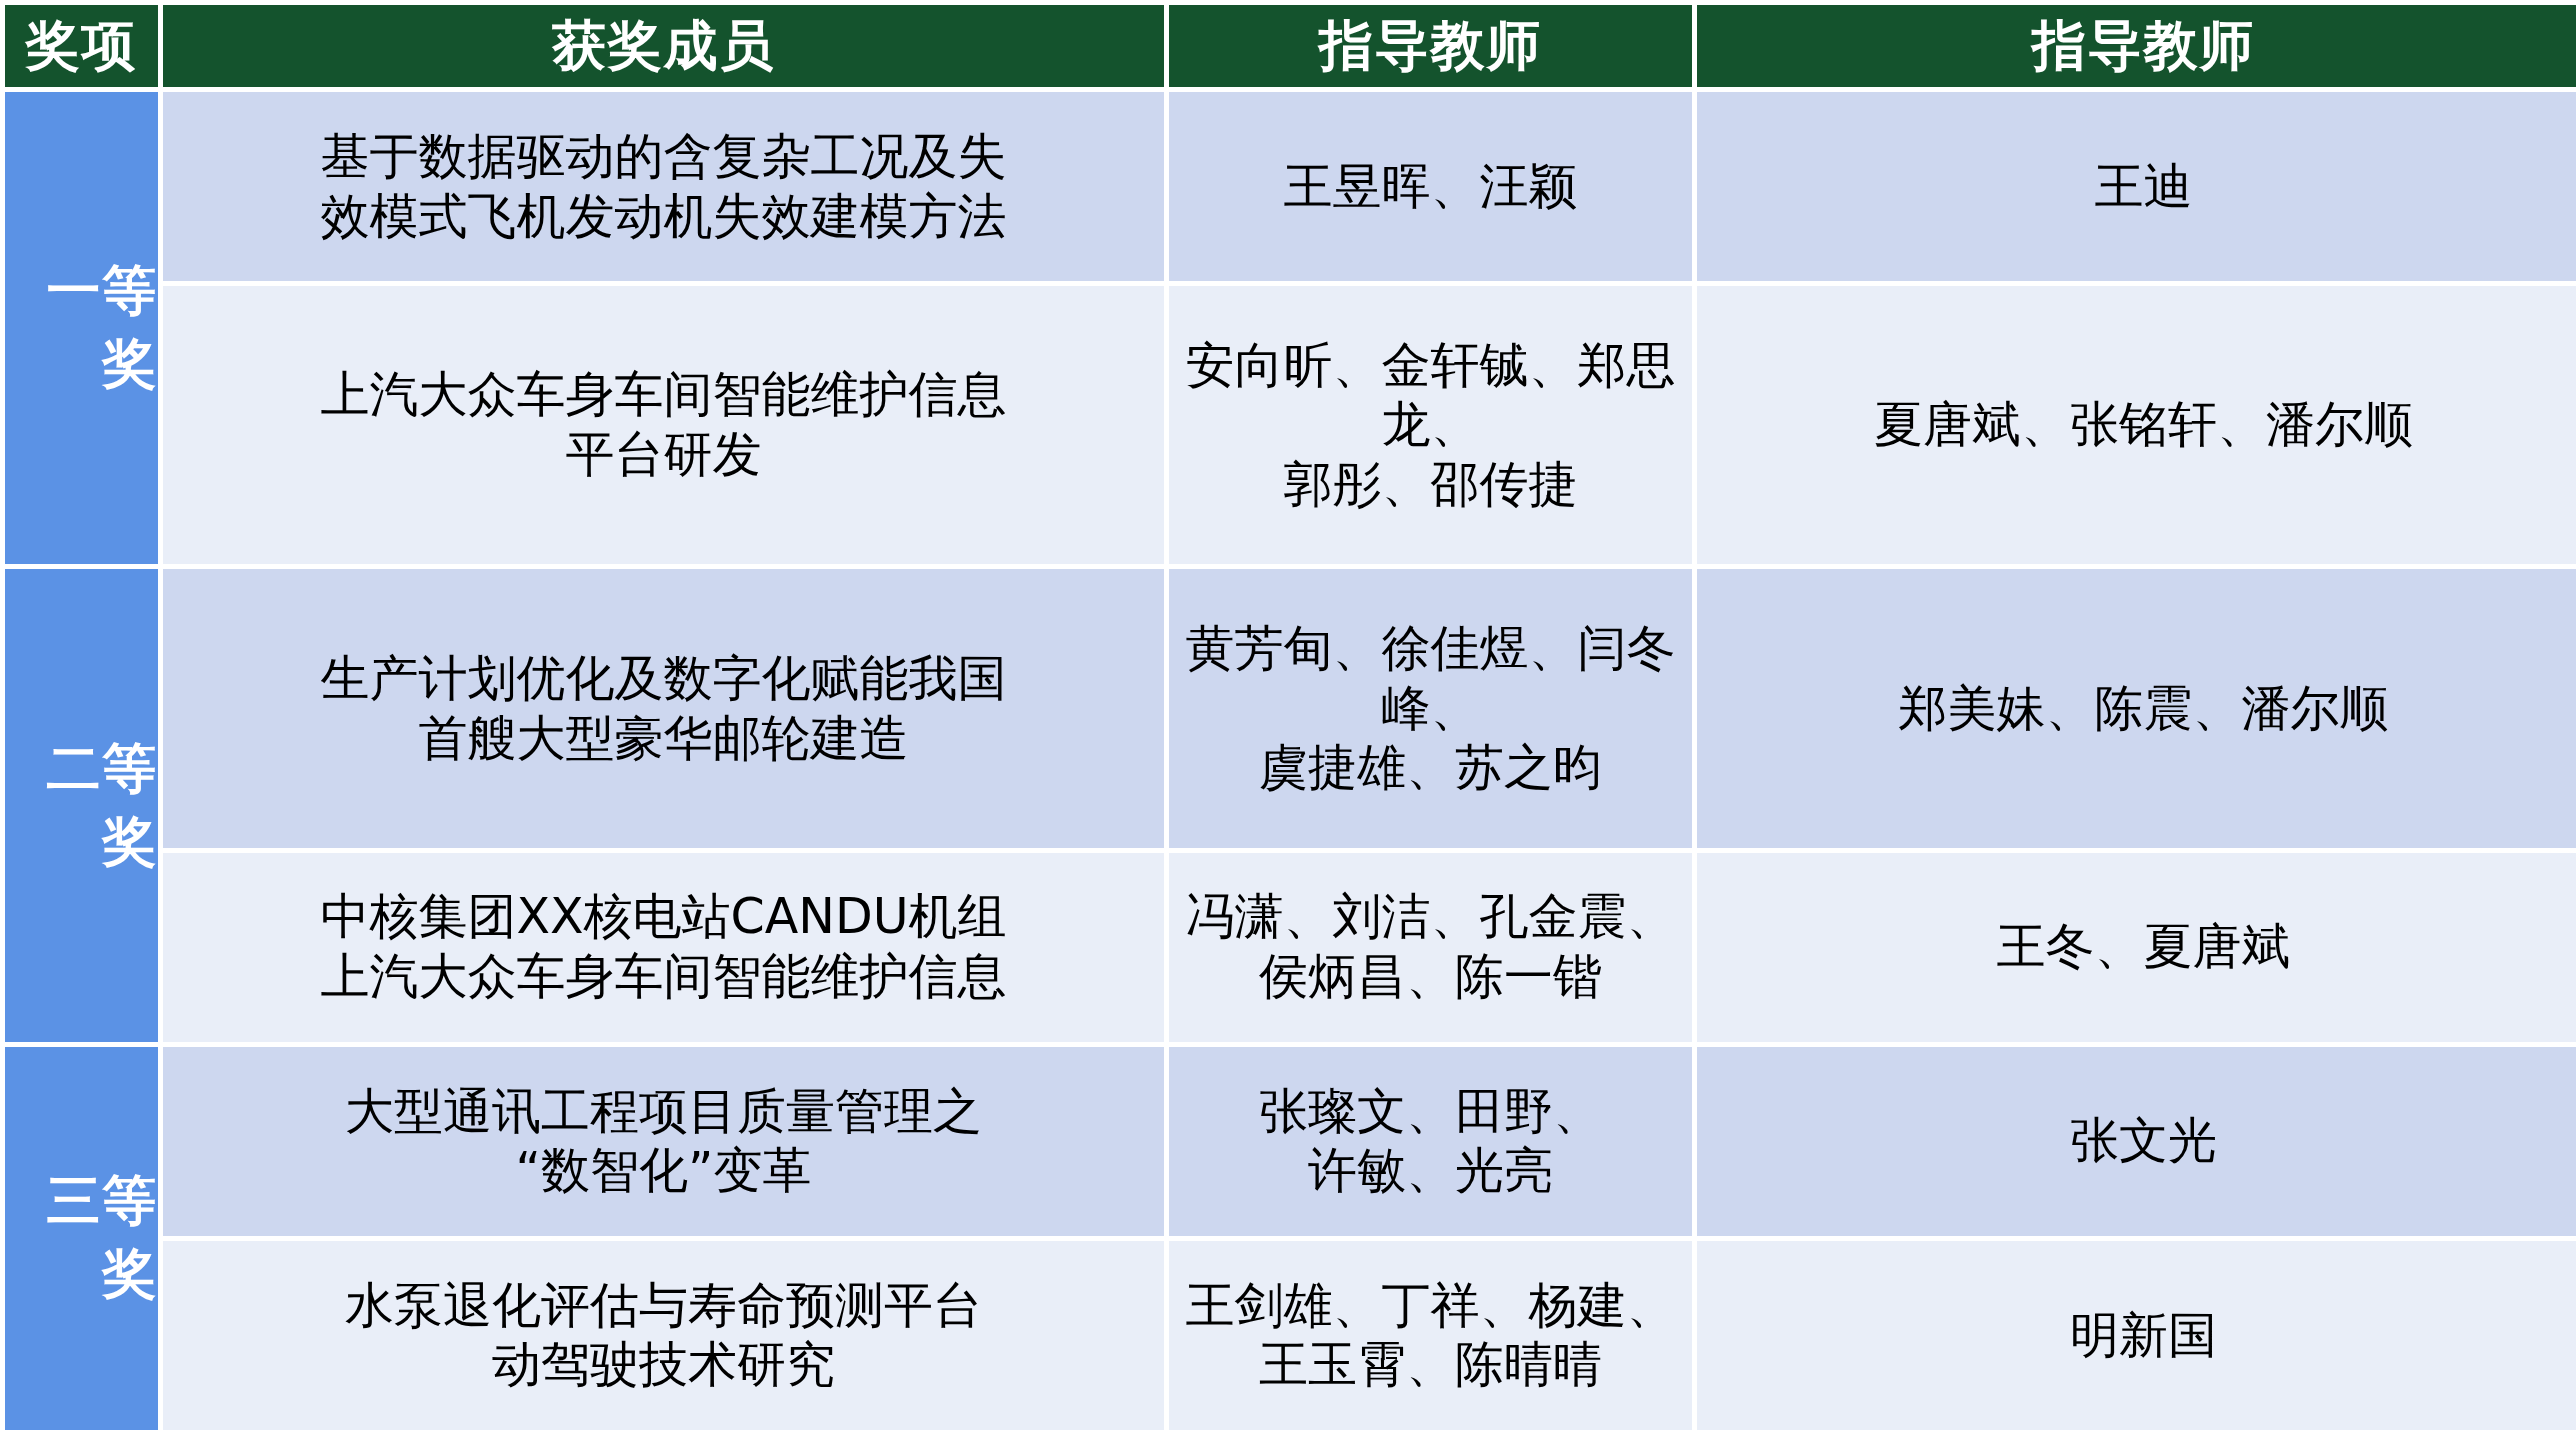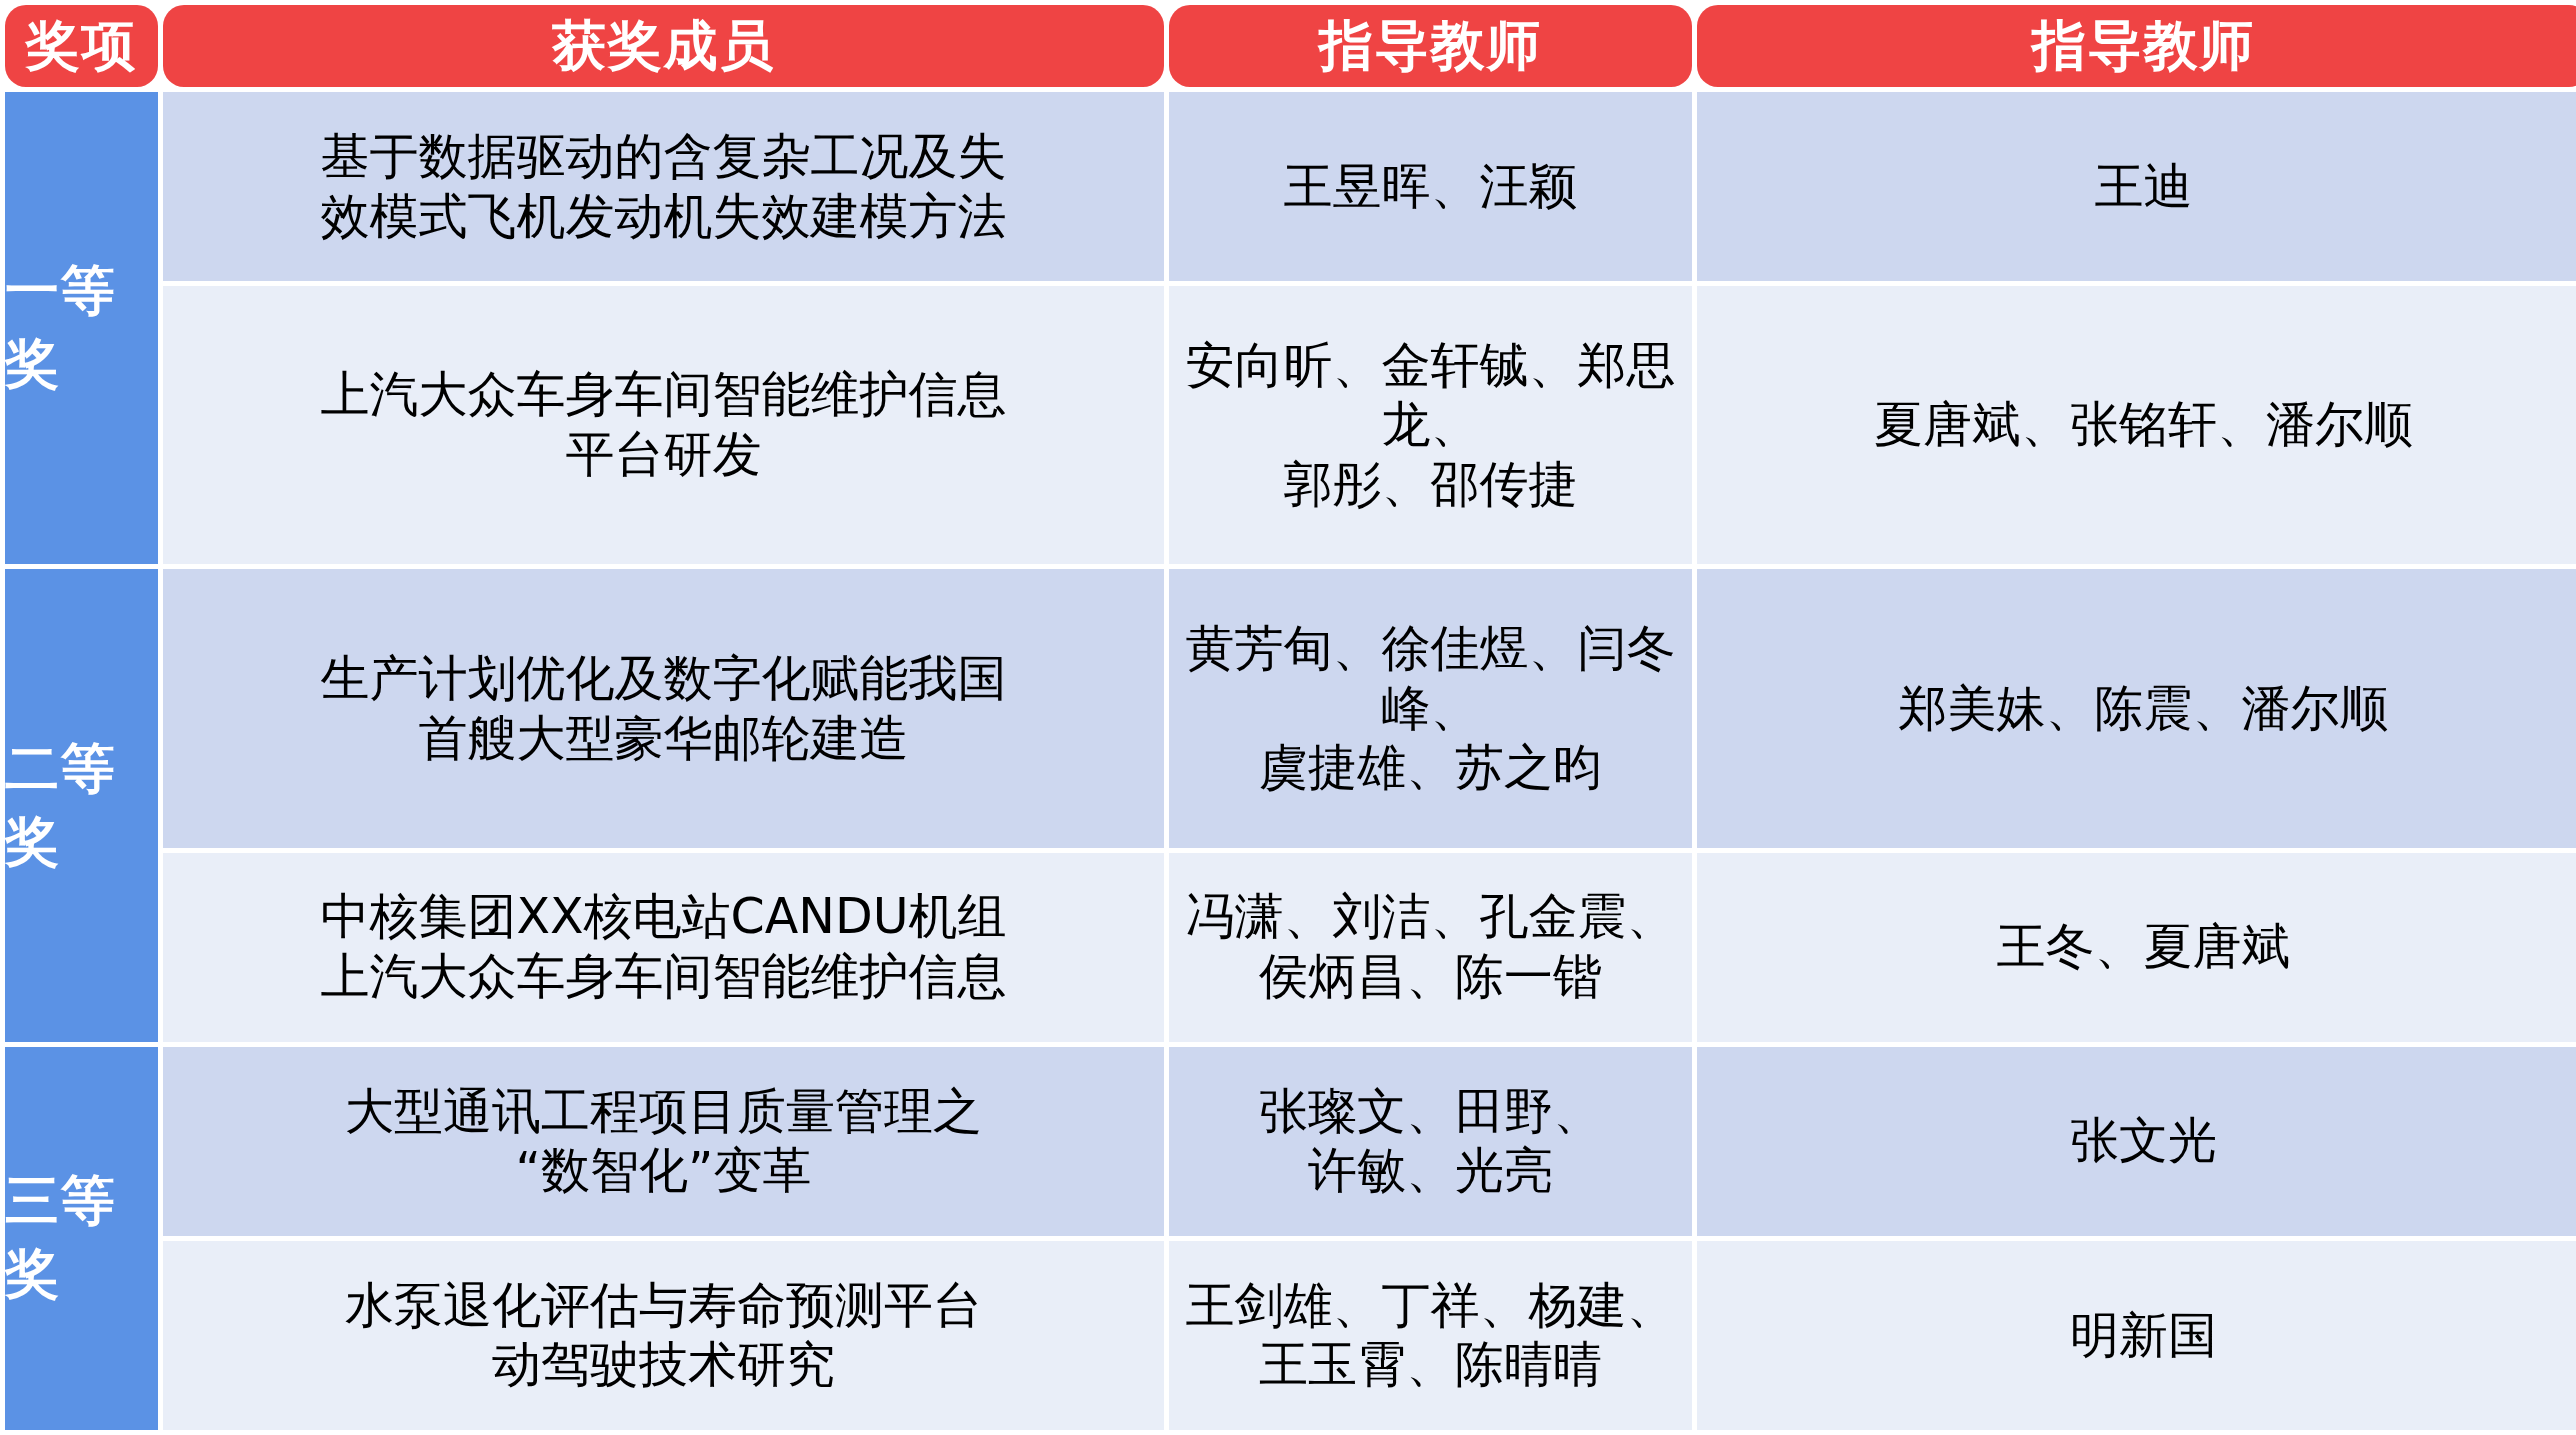--- a/index.html
+++ b/index.html
@@ -21,39 +21,38 @@
     table-layout: fixed;
   }
   
   col.c-award   { width: 153px; }
   col.c-work    { width: 1001px; }
   col.c-members { width: 523px; }
   col.c-teacher { width: 893px; }
 
   
   thead th {
-    background: #ef4444;
+    background: #14532d;
     color: #ffffff;
     font-weight: bold;
     font-size: 54px;
     text-align: center;
     vertical-align: middle;
     height: 82px;
     padding: 0;
     letter-spacing: 1.8px;
-    border-radius: 21px;
   }
 
   
   td.award-cell {
     background: #5B92E5;
     color: #ffffff;
     font-weight: bold;
     font-size: 54px;
-    text-align: left;
+    text-align: right;
     vertical-align: middle;
     padding: 0;
     letter-spacing: 1.8px;
   }
 
   
   td.data-cell {
     font-size: 49px;
     color: #000000;
     text-align: center;

